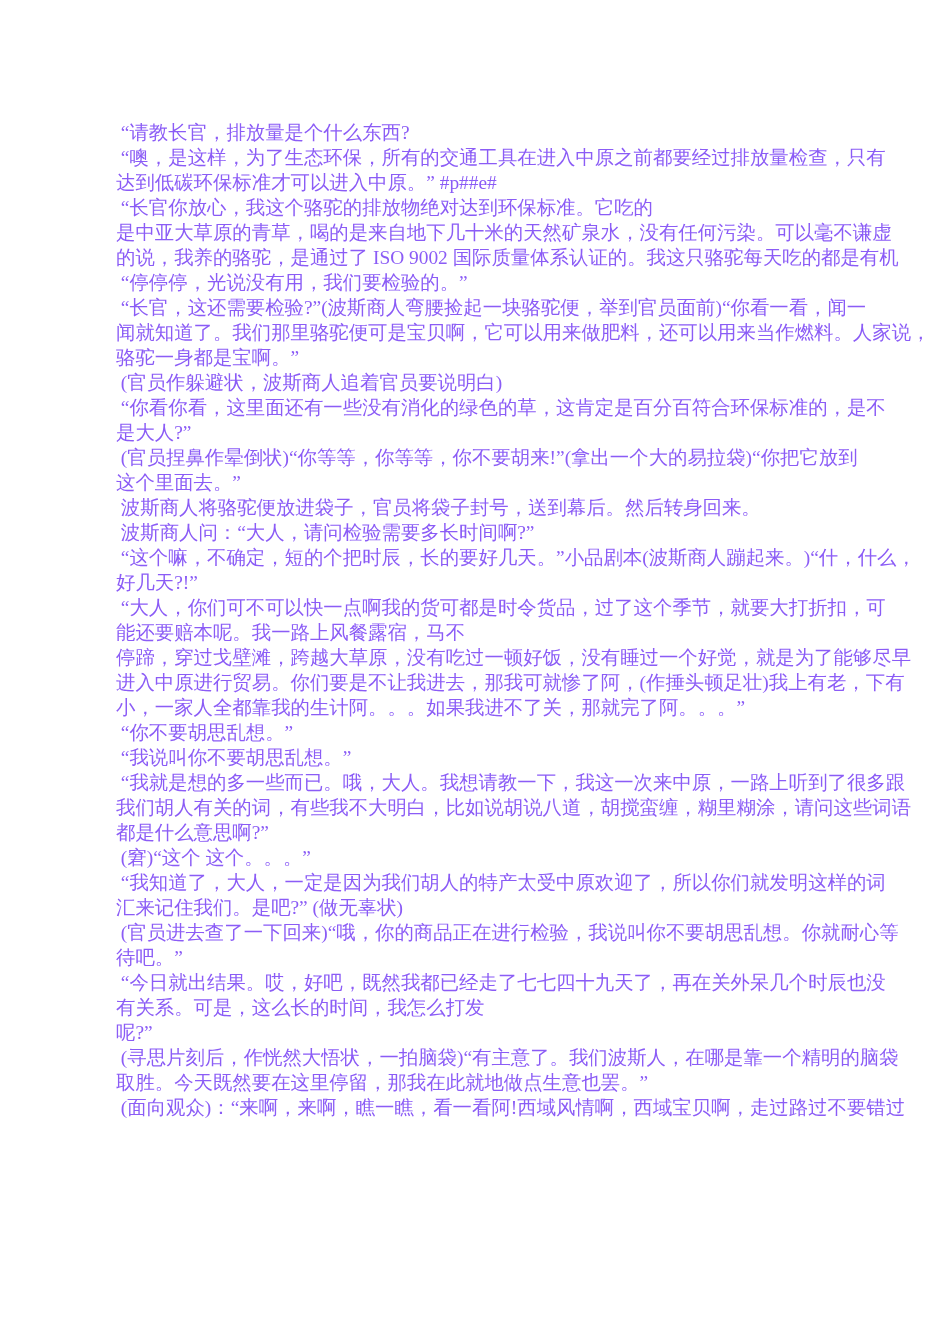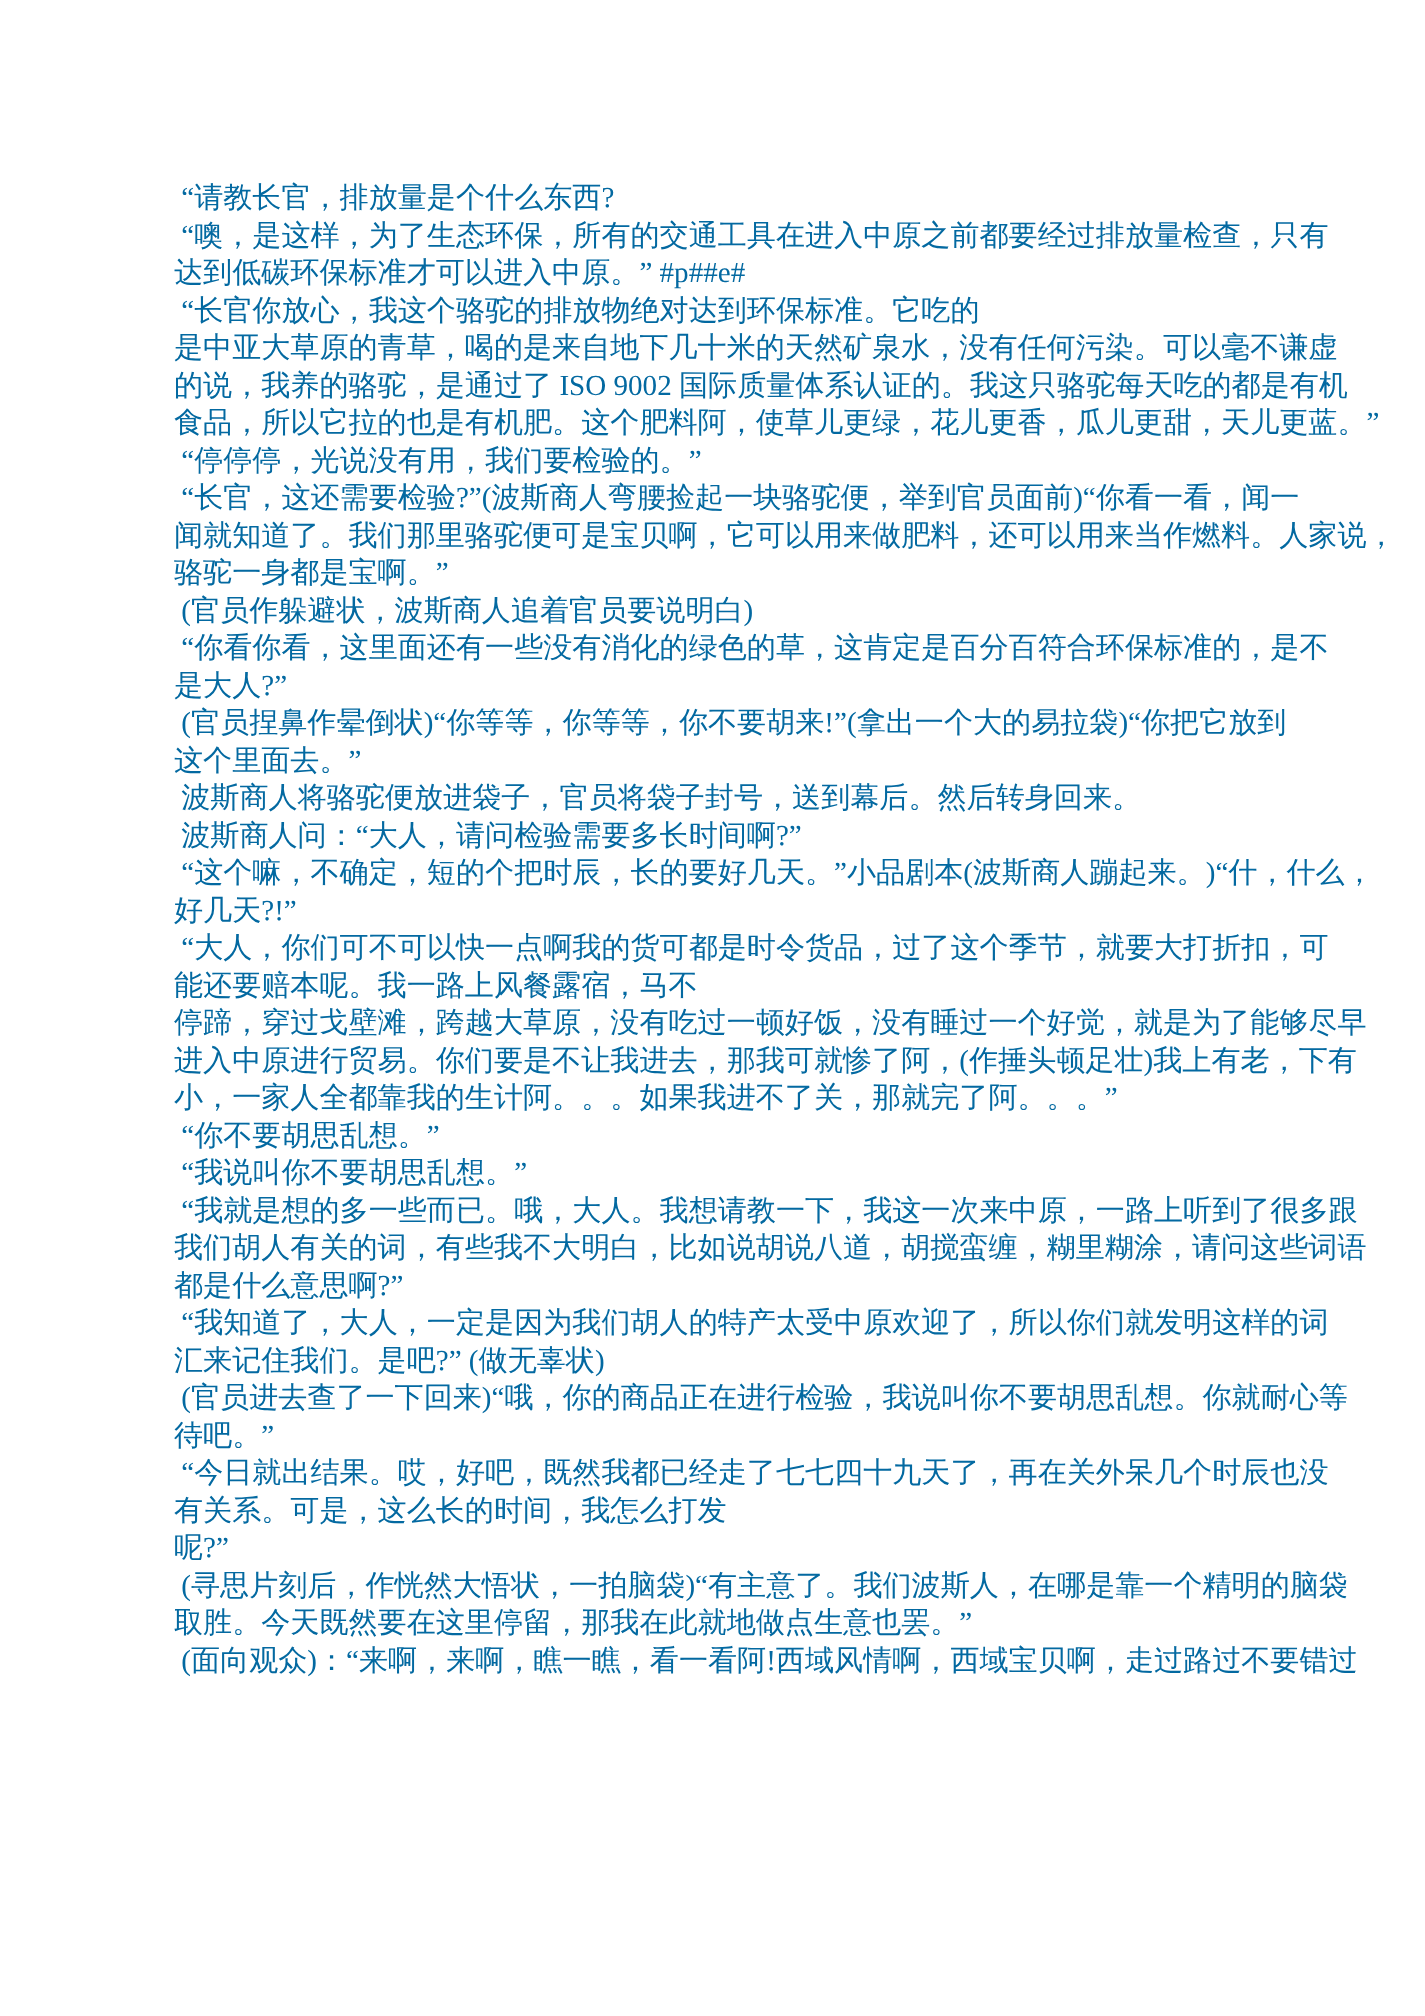--- a/index.html
+++ b/index.html
@@ -23,37 +23,36 @@
     position: absolute;
     top: 120px;
     left: 116px;
     width: 818px;
   }
   .line {
     white-space: pre;
     font-size: 19.4px;
     line-height: 25px;
     height: 25px;
-    color: #0369a1;
+    color: #8b5cf6;
     letter-spacing: 0;
     font-weight: 400;
   }
 </style>
 </head>
 <body>
 
 <div class="page">
   <div class="text-block">
       <div class="line"> “请教长官，排放量是个什么东西?</div>
       <div class="line"> “噢，是这样，为了生态环保，所有的交通工具在进入中原之前都要经过排放量检查，只有</div>
       <div class="line">达到低碳环保标准才可以进入中原。” #p##e#</div>
       <div class="line"> “长官你放心，我这个骆驼的排放物绝对达到环保标准。它吃的</div>
       <div class="line">是中亚大草原的青草，喝的是来自地下几十米的天然矿泉水，没有任何污染。可以毫不谦虚</div>
       <div class="line">的说，我养的骆驼，是通过了 ISO 9002 国际质量体系认证的。我这只骆驼每天吃的都是有机</div>
-      <div class="line">食品，所以它拉的也是有机肥。这个肥料阿，使草儿更绿，花儿更香，瓜儿更甜，天儿更蓝。”</div>
       <div class="line"> “停停停，光说没有用，我们要检验的。”</div>
       <div class="line"> “长官，这还需要检验?”(波斯商人弯腰捡起一块骆驼便，举到官员面前)“你看一看，闻一</div>
       <div class="line">闻就知道了。我们那里骆驼便可是宝贝啊，它可以用来做肥料，还可以用来当作燃料。人家说，</div>
       <div class="line">骆驼一身都是宝啊。”</div>
       <div class="line"> (官员作躲避状，波斯商人追着官员要说明白)</div>
       <div class="line"> “你看你看，这里面还有一些没有消化的绿色的草，这肯定是百分百符合环保标准的，是不</div>
       <div class="line">是大人?”</div>
       <div class="line"> (官员捏鼻作晕倒状)“你等等，你等等，你不要胡来!”(拿出一个大的易拉袋)“你把它放到</div>
       <div class="line">这个里面去。”</div>
       <div class="line"> 波斯商人将骆驼便放进袋子，官员将袋子封号，送到幕后。然后转身回来。</div>
@@ -63,20 +62,21 @@
       <div class="line"> “大人，你们可不可以快一点啊我的货可都是时令货品，过了这个季节，就要大打折扣，可</div>
       <div class="line">能还要赔本呢。我一路上风餐露宿，马不</div>
       <div class="line">停蹄，穿过戈壁滩，跨越大草原，没有吃过一顿好饭，没有睡过一个好觉，就是为了能够尽早</div>
       <div class="line">进入中原进行贸易。你们要是不让我进去，那我可就惨了阿，(作捶头顿足壮)我上有老，下有</div>
       <div class="line">小，一家人全都靠我的生计阿。。。如果我进不了关，那就完了阿。。。”</div>
       <div class="line"> “你不要胡思乱想。”</div>
       <div class="line"> “我说叫你不要胡思乱想。”</div>
       <div class="line"> “我就是想的多一些而已。哦，大人。我想请教一下，我这一次来中原，一路上听到了很多跟</div>
       <div class="line">我们胡人有关的词，有些我不大明白，比如说胡说八道，胡搅蛮缠，糊里糊涂，请问这些词语</div>
       <div class="line">都是什么意思啊?”</div>
+      <div class="line"> (窘)“这个 这个。。。”</div>
       <div class="line"> “我知道了，大人，一定是因为我们胡人的特产太受中原欢迎了，所以你们就发明这样的词</div>
       <div class="line">汇来记住我们。是吧?” (做无辜状)</div>
       <div class="line"> (官员进去查了一下回来)“哦，你的商品正在进行检验，我说叫你不要胡思乱想。你就耐心等</div>
       <div class="line">待吧。”</div>
       <div class="line"> “今日就出结果。哎，好吧，既然我都已经走了七七四十九天了，再在关外呆几个时辰也没</div>
       <div class="line">有关系。可是，这么长的时间，我怎么打发</div>
       <div class="line">呢?”</div>
       <div class="line"> (寻思片刻后，作恍然大悟状，一拍脑袋)“有主意了。我们波斯人，在哪是靠一个精明的脑袋</div>
       <div class="line">取胜。今天既然要在这里停留，那我在此就地做点生意也罢。”</div>
       <div class="line"> (面向观众)：“来啊，来啊，瞧一瞧，看一看阿!西域风情啊，西域宝贝啊，走过路过不要错过</div>

